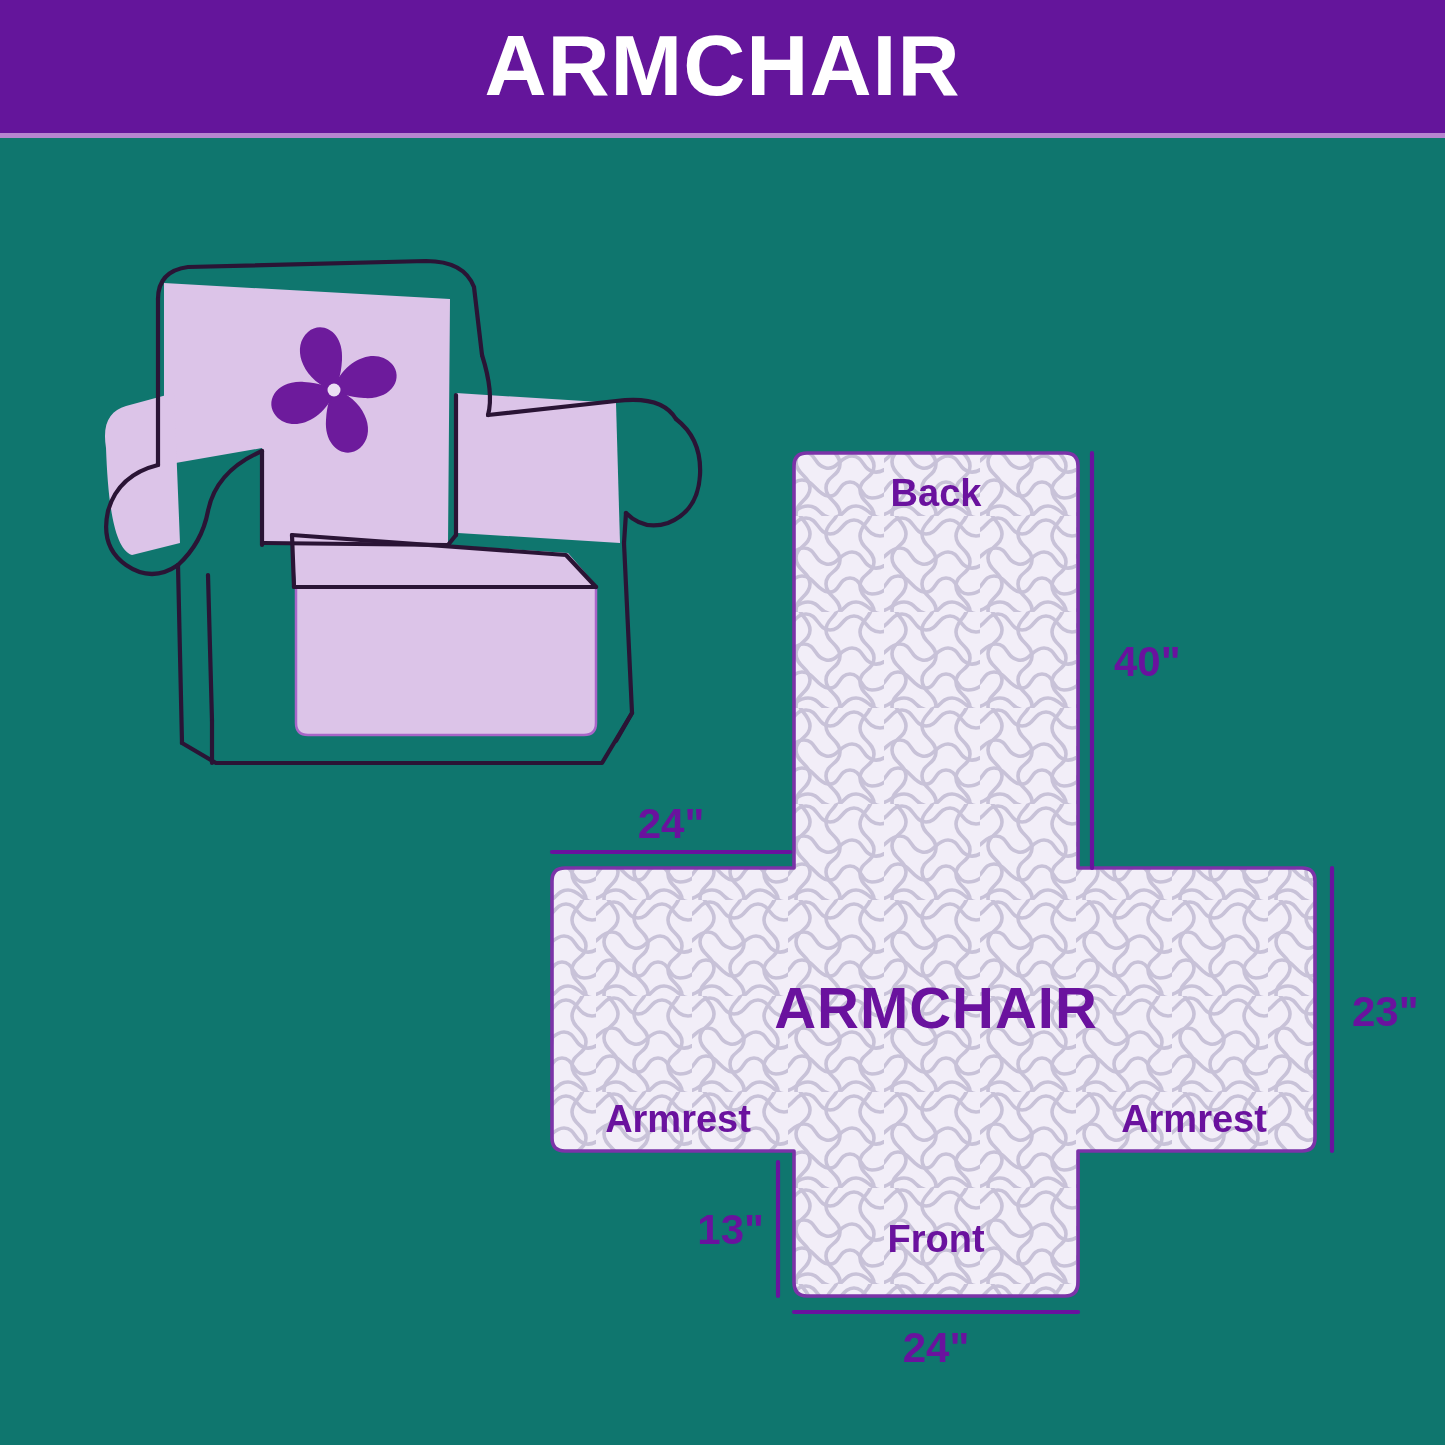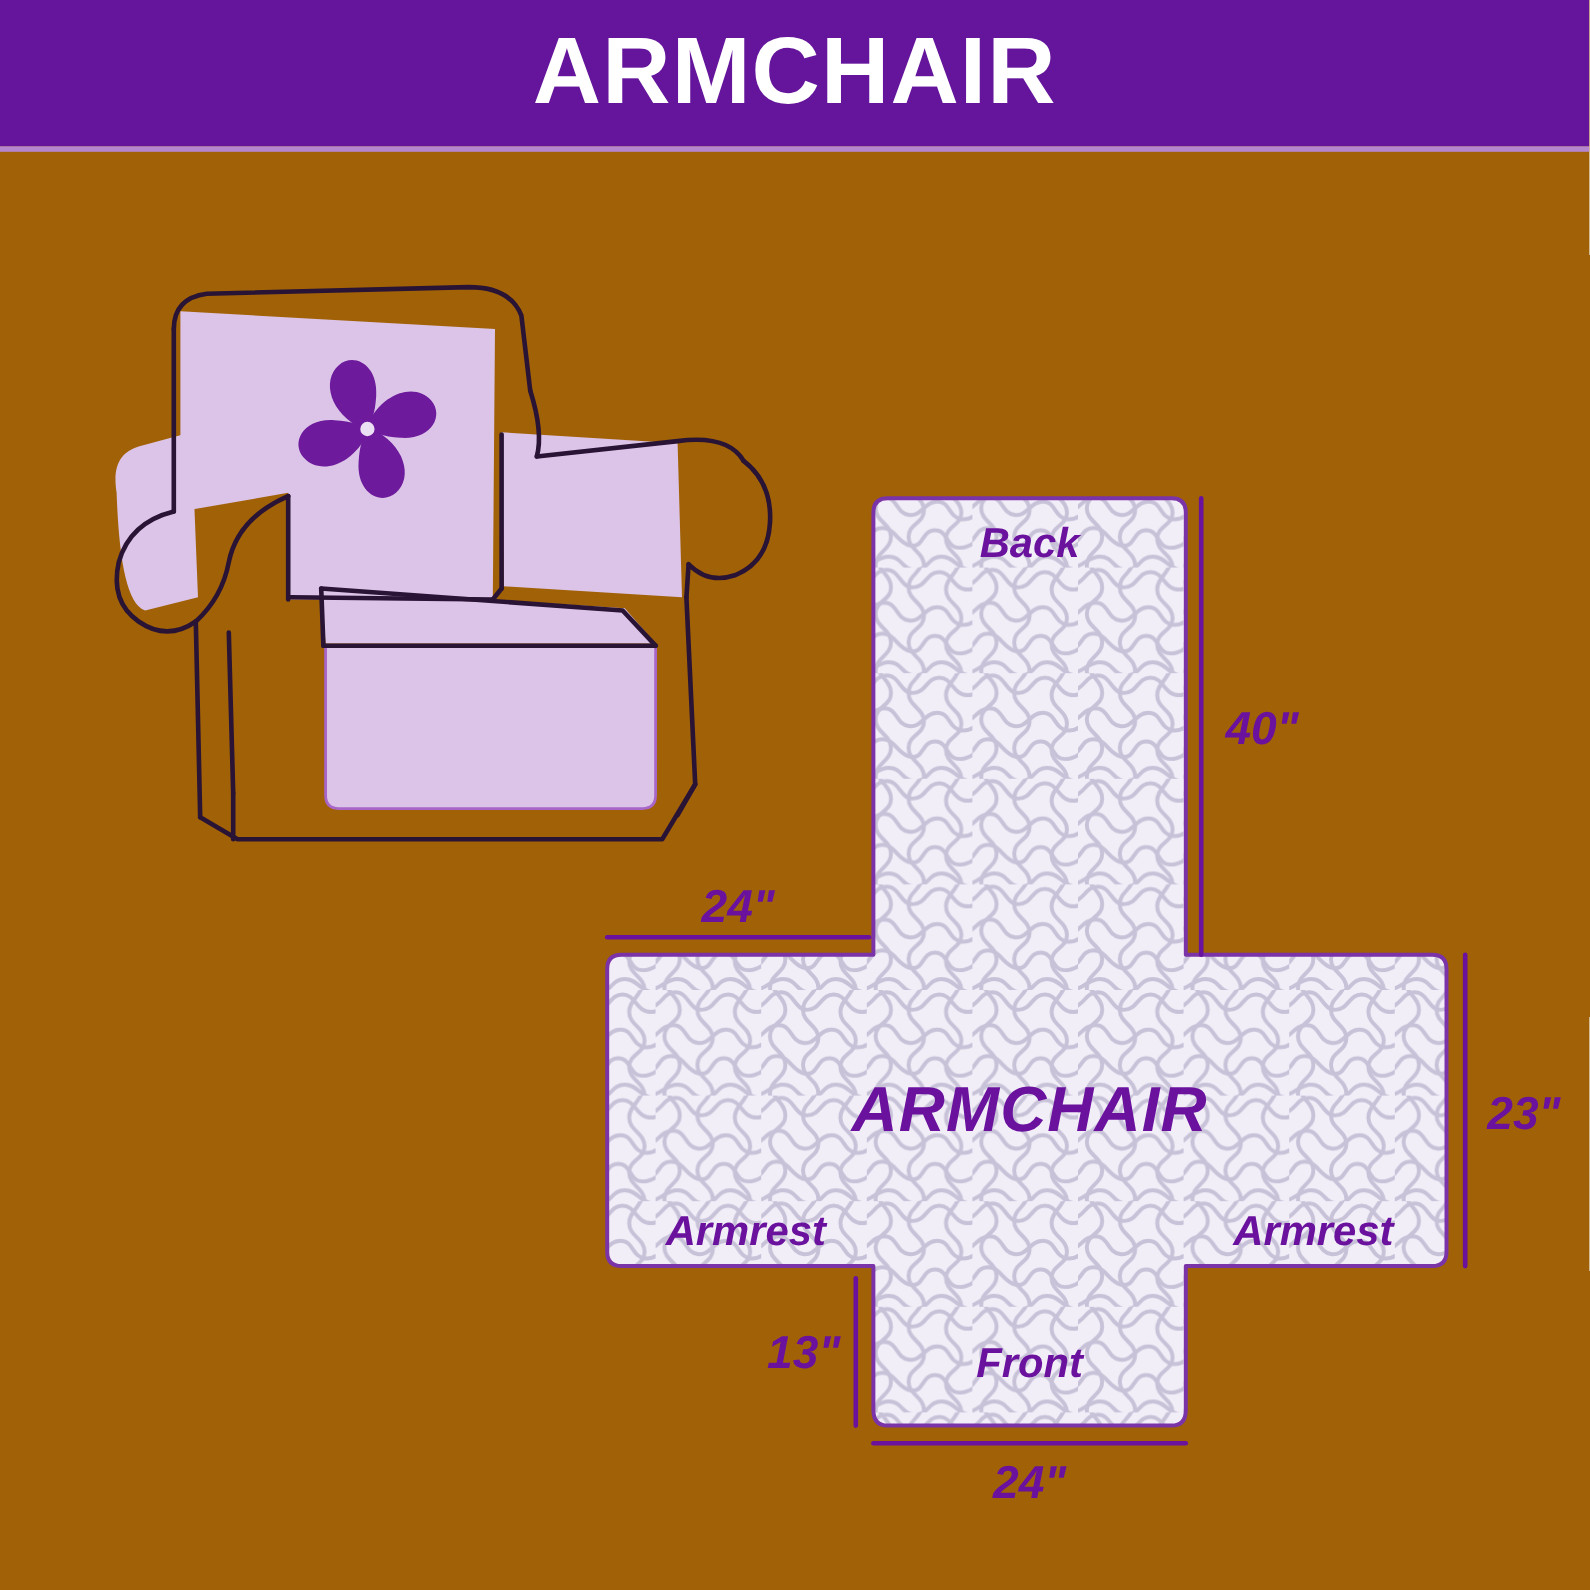--- a/index.html
+++ b/index.html
@@ -8,21 +8,21 @@
     padding: 0;
     background: #ffffff;
   }
   body {
     font-family: "Liberation Sans", sans-serif;
   }
   .page {
     position: relative;
     width: 1445px;
     height: 1445px;
-    background: #a16207;
+    background: #0f766e;
     overflow: hidden;
   }
 
   
   .banner {
     position: absolute;
     left: 0;
     top: 0;
     width: 1445px;
     height: 133px;
@@ -60,21 +60,20 @@
   }
   .chair-svg { display: block; width: 620px; height: 540px; }
 
   
   .diagram-wrap {
     position: absolute;
     left: 500px;
     top: 420px;
     width: 945px;
     height: 1000px;
-    font-style: italic;
   }
   .diagram-svg { display: block; width: 945px; height: 1000px; }
 
   .dim-label, .part-label {
     font-family: "Liberation Sans", sans-serif;
     font-weight: bold;
     fill: #6A129E;
   }
   .dim-label { font-size: 42px; }
   .part-label { font-size: 38px; }

